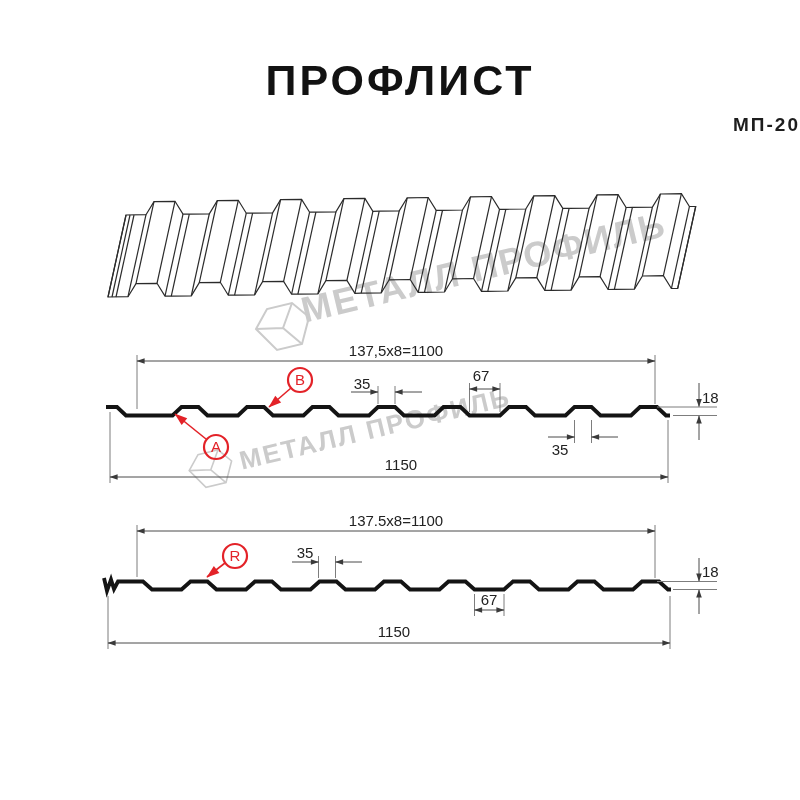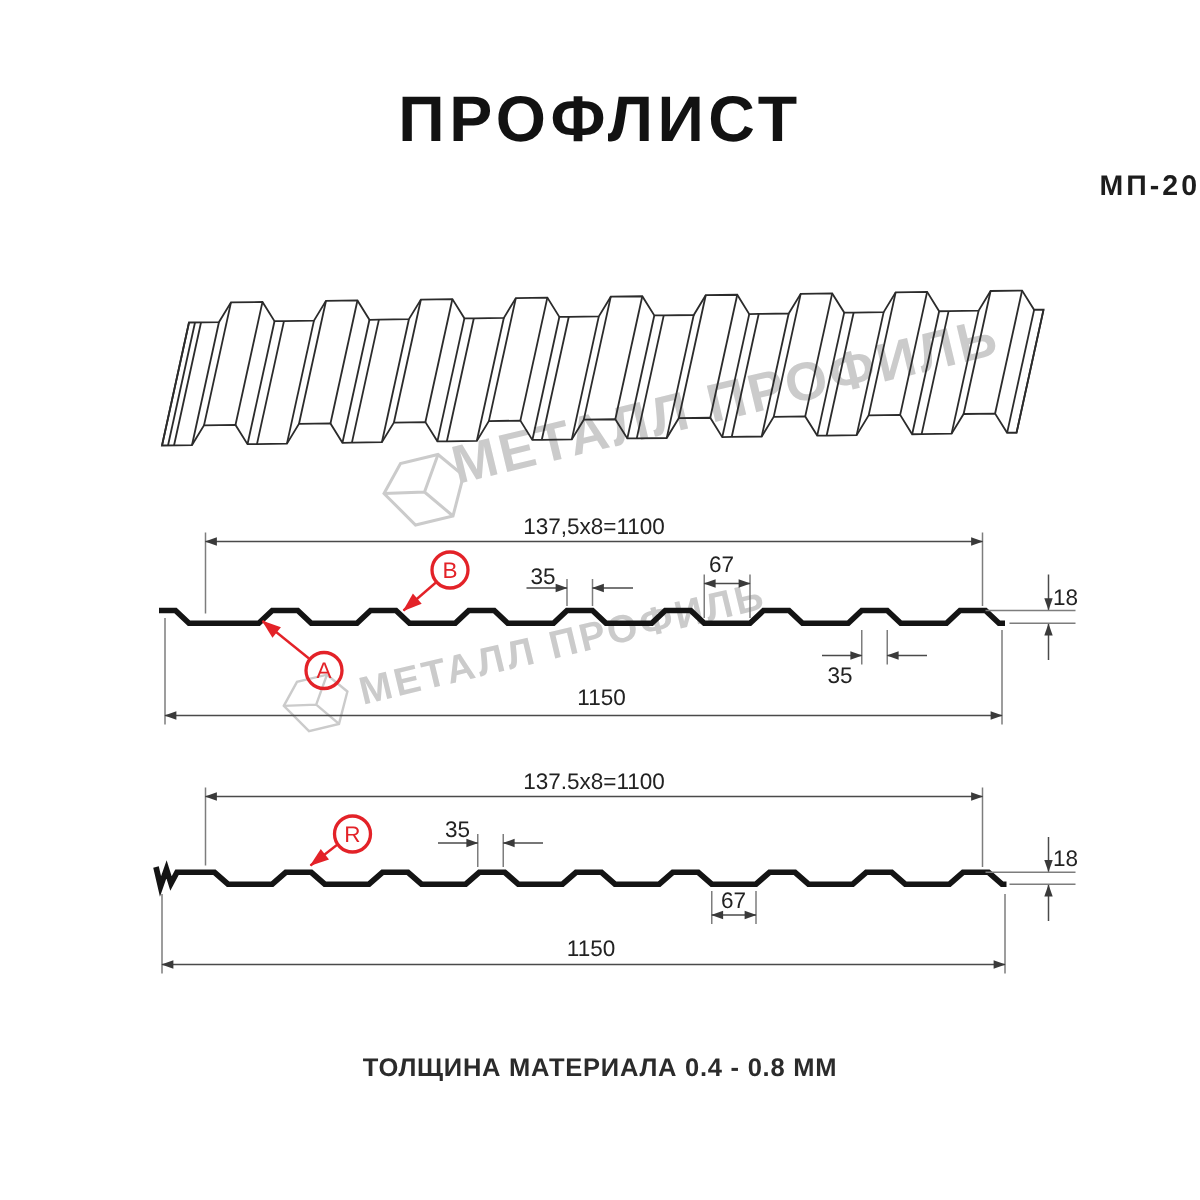--- a/index.html
+++ b/index.html
@@ -202,14 +202,13 @@
       <line class="dl" x1="474.5" y1="610" x2="504" y2="610" marker-start="url(#ah)" marker-end="url(#ah)"></line>
       <text class="dim" x="489" y="605" text-anchor="middle">67</text>
 
       <line class="ext" x1="108" y1="596" x2="108" y2="649"></line>
       <line class="ext" x1="670" y1="596" x2="670" y2="649"></line>
       <line class="dl" x1="108" y1="643" x2="670" y2="643" marker-start="url(#ah)" marker-end="url(#ah)"></line>
       <text class="dim" x="394" y="637" text-anchor="middle">1150</text>
     </g>
   </svg>
 
-  <div class="footer-note z3">ТОЛЩИНА МАТЕРИАЛА 0.4 - 0.8 ММ</div>
 </div>
 
 </body></html>

